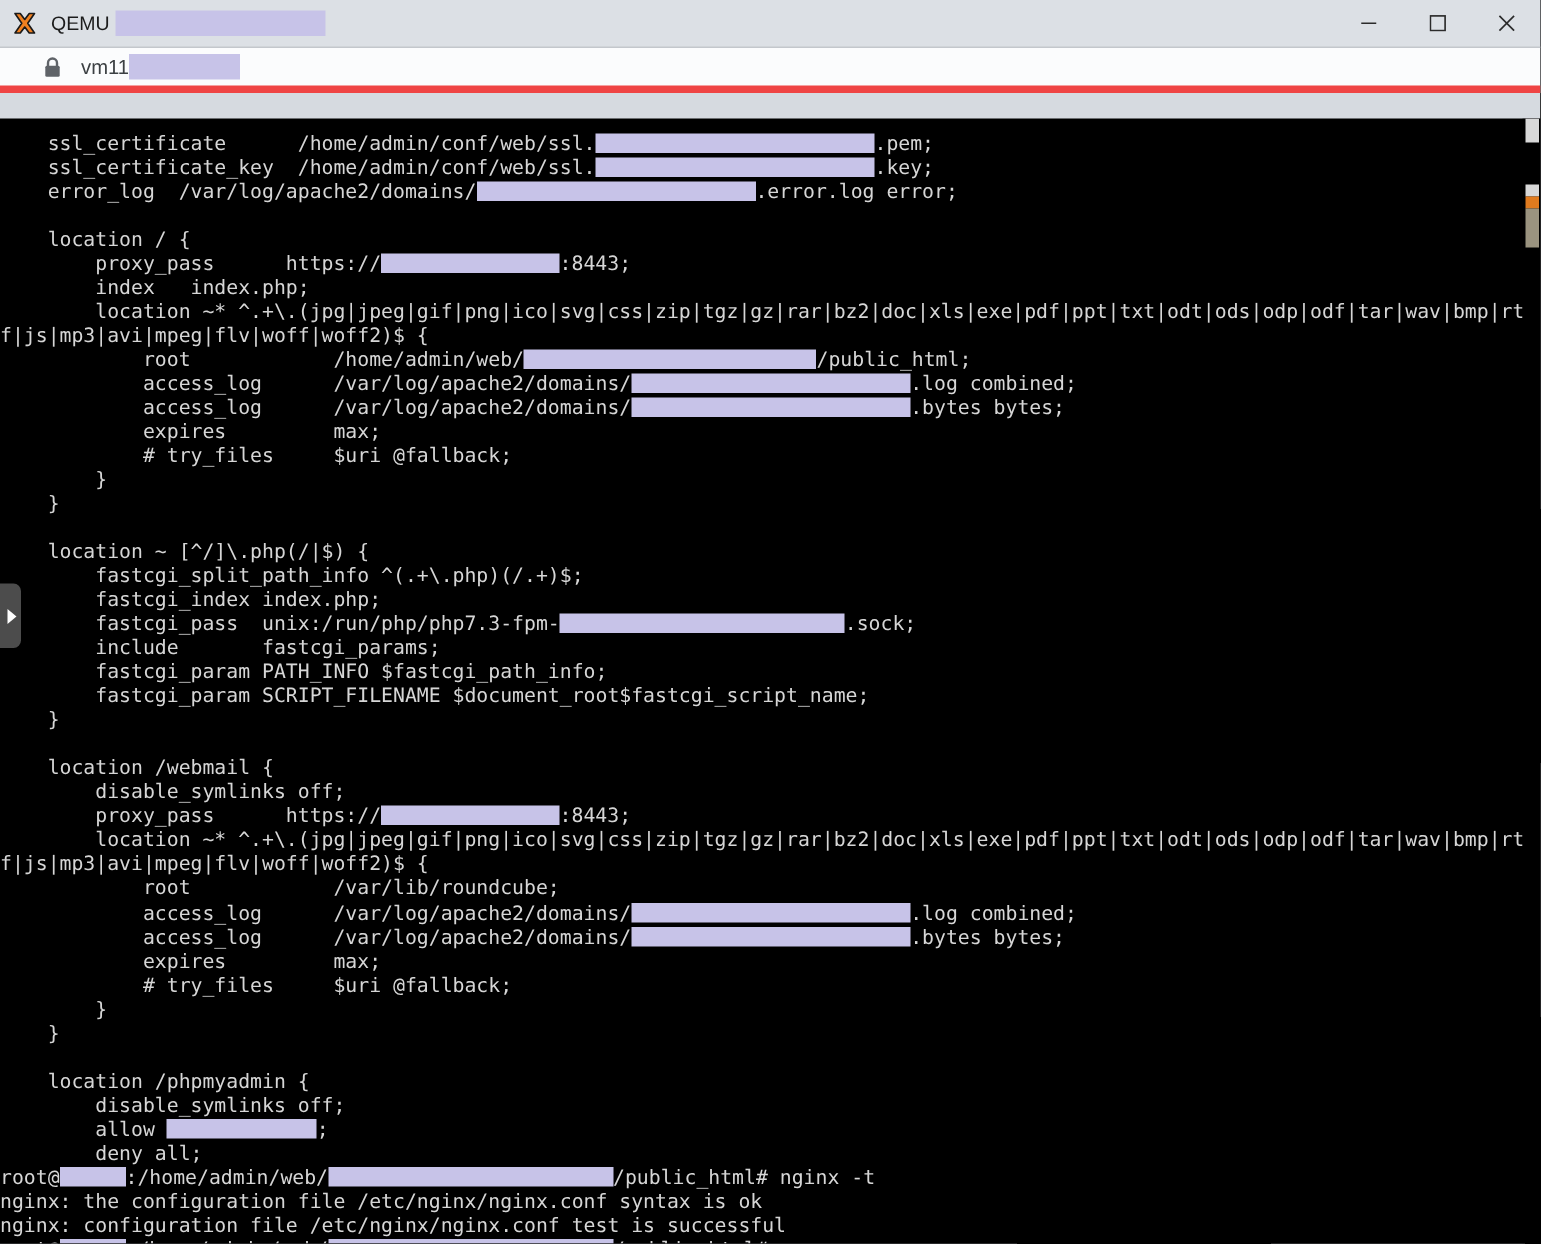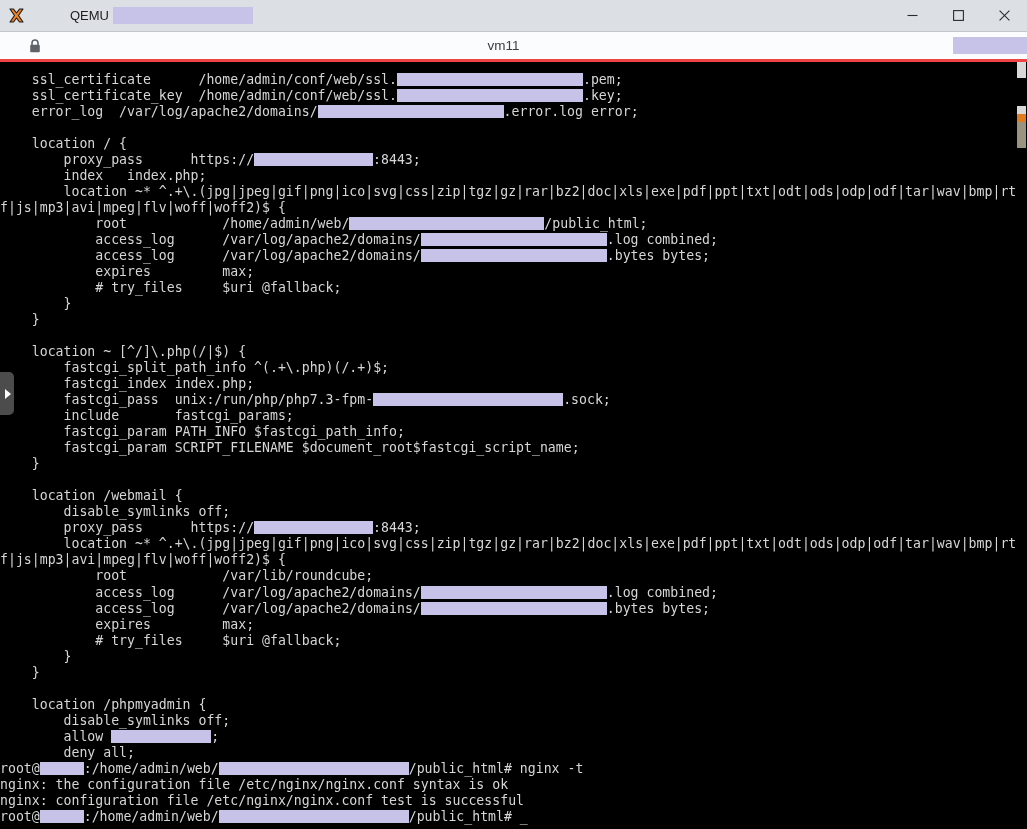--- a/index.html
+++ b/index.html
@@ -44,21 +44,20 @@
     margin-right: 9px;
     flex: 0 0 auto;
     position: relative;
     display: inline-block;
   }
   .title-text {
     font-size: 13px;
     color: #1c1c1c;
     line-height: 32px;
     font-family: "Liberation Sans", sans-serif;
-    margin-left: 36px;
   }
   .redact {
     display: inline-block;
     background: #c7c3e8;
     vertical-align: middle;
     border-radius: 0;
   }
   .tb-controls {
     display: flex;
     height: 32px;
@@ -74,24 +73,23 @@
   .winbtn svg { display: block; }
 
   
   .urlbar {
     height: 30px;
     min-height: 30px;
     background: #fbfcfd;
     display: flex;
     align-items: center;
     padding-left: 28px;
-    border-bottom: 3px solid #ef4444;
+    border-bottom: 5px solid #ef4444;
     white-space: nowrap;
     overflow: hidden;
-    justify-content: space-between;
   }
   .lock-icon {
     width: 14px; height: 16px;
     margin-right: 12px;
     flex: 0 0 auto;
     display: inline-block;
   }
   .url-text {
     font-size: 13.5px;
     color: #3c4043;
@@ -99,20 +97,21 @@
     letter-spacing: 0px;
     font-family: "Liberation Sans", sans-serif;
   }
 
   
   .vnc-wrap {
     flex: 1;
     position: relative;
     background: #000;
     overflow: hidden;
+    margin-top: 17px;
   }
   .term {
     position: absolute;
     top: 0; left: 0;
     width: 1027px;
     padding: 10px 0 0 0;
     font-family: "DejaVu Sans Mono", "Liberation Mono", monospace;
     font-size: 13.2px;
     line-height: 16.02px;
     color: #d6d6d6;

